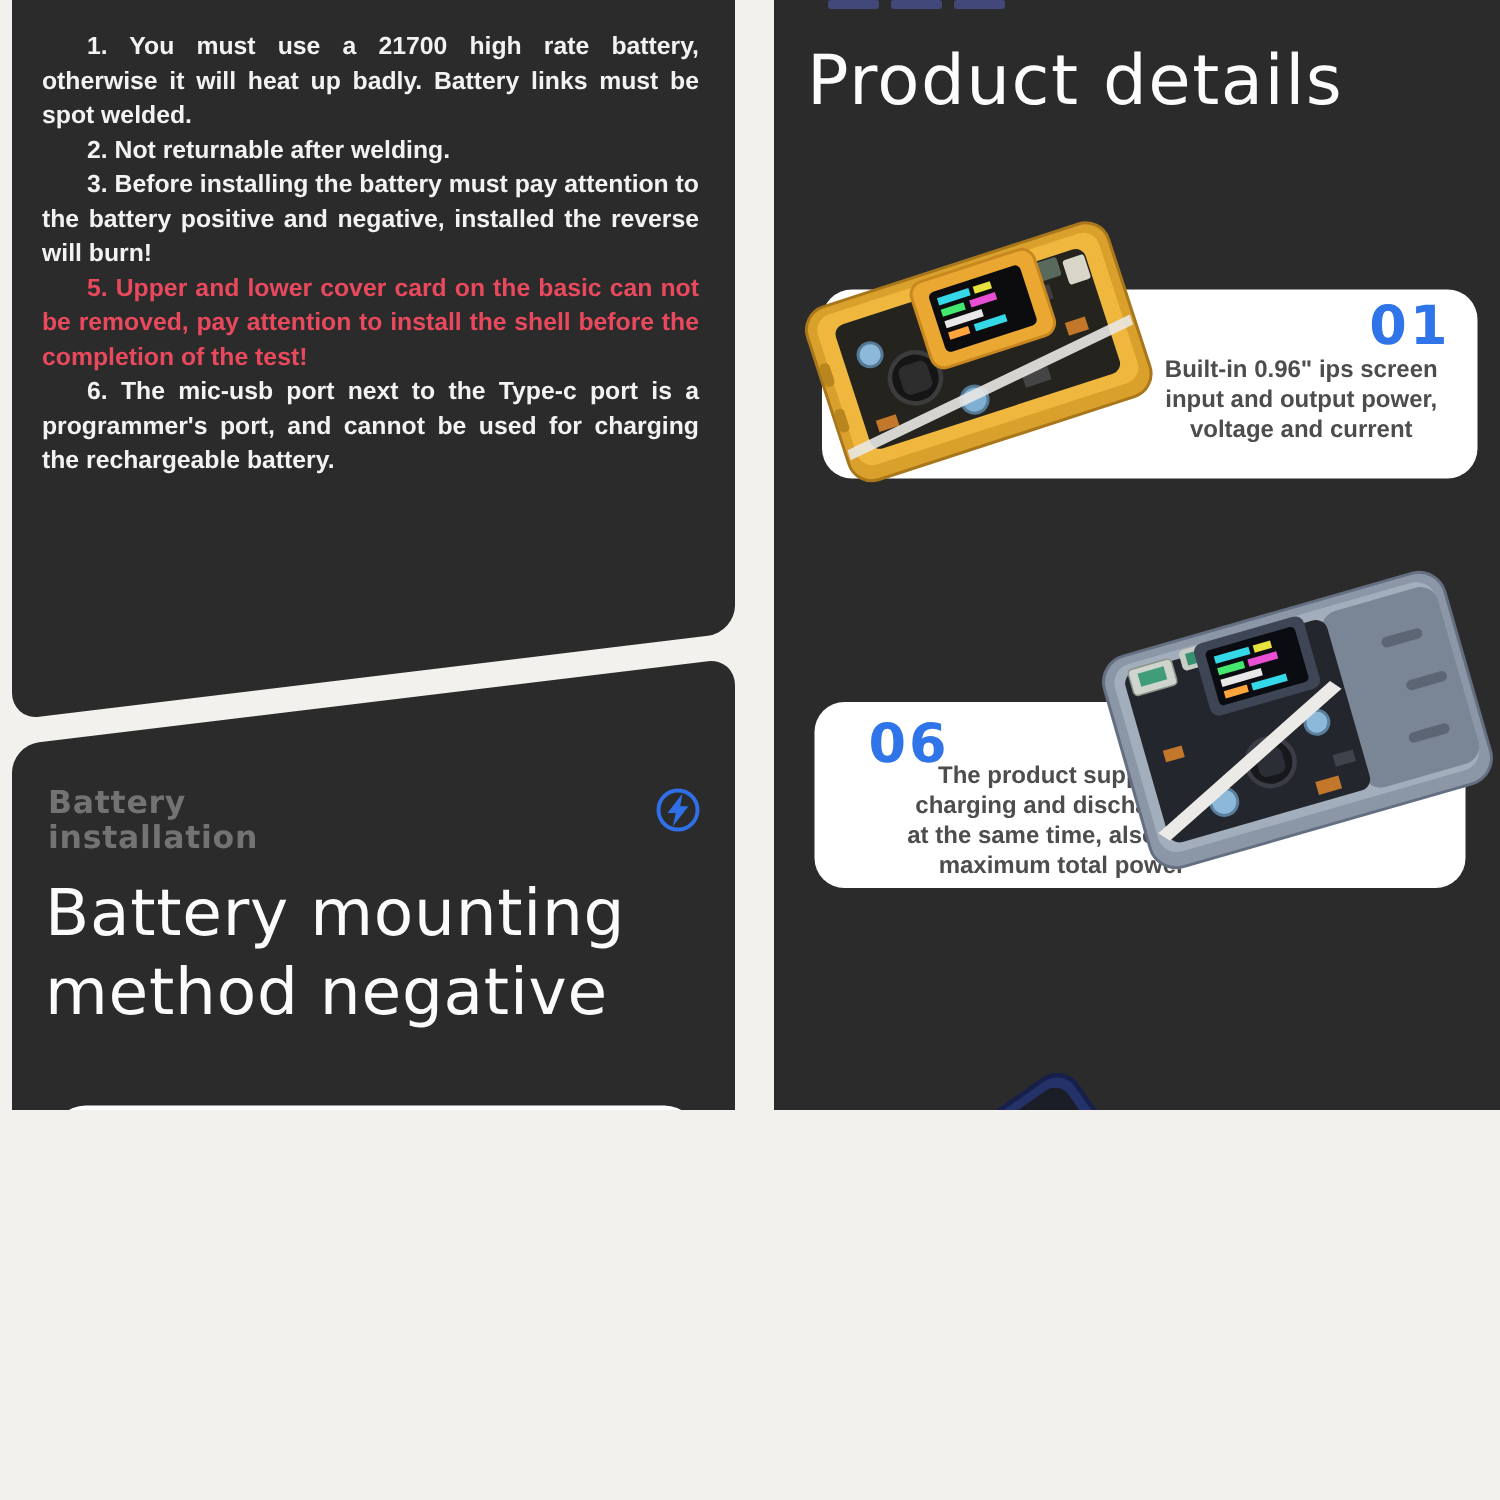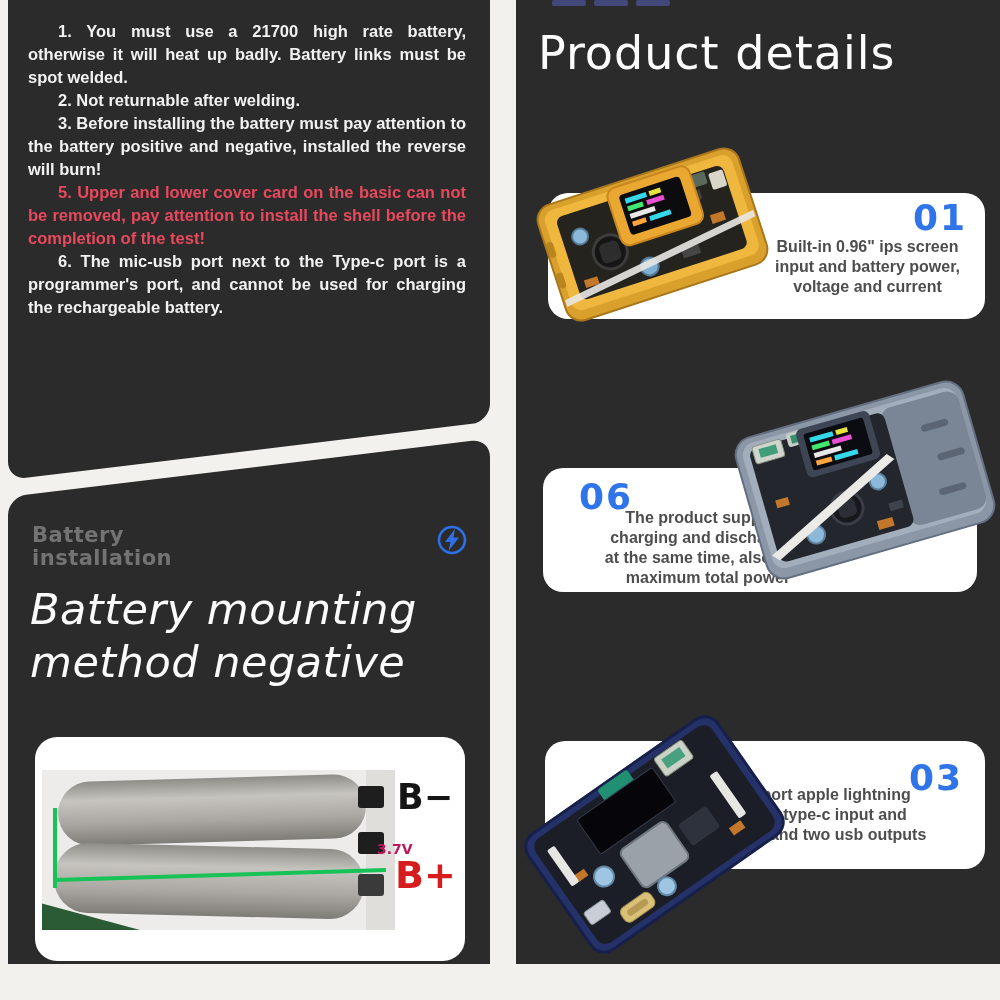--- a/index.html
+++ b/index.html
@@ -1,16 +1,16 @@
 <!DOCTYPE html>
 <html><head>
 <meta charset="utf-8">
 <style>
   html,body{margin:0;padding:0;background:#f2f1ee;}
-  .page{position:relative;width:1000px;height:964px;overflow:hidden;
+  .page{position:relative;width:1000px;height:740px;overflow:hidden;
         background:#f2f1ee;font-family:"Liberation Sans",sans-serif;}
 
   
   .slab{position:absolute;background:#2c2b2b;border-radius:18px;
         transform-origin:0 0;transform:skewY(-6.9deg);}
   .slab-top{left:8px;top:-70px;width:482px;height:550px;}
   .slab-bottom{left:8px;top:497px;width:482px;height:600px;}
   .panel-right{position:absolute;left:516px;top:0;width:484px;height:1000px;
                background:#2c2b2b;}
 
@@ -18,21 +18,21 @@
   .warnings{position:absolute;left:28px;top:20px;width:438px;}
   .warnings p{margin:0;font-weight:700;font-size:16.5px;line-height:23px;
               color:#f2f2f2;text-align:justify;text-indent:30px;}
   .warnings p.red{color:#e8495c;}
 
   
   .tag{position:absolute;left:32px;top:524px;font-family:"DejaVu Sans",sans-serif;
        font-weight:700;font-size:21px;line-height:23px;color:#737373;letter-spacing:.5px;}
   .bolt{position:absolute;left:436px;top:524px;width:32px;height:32px;}
   .big-title{position:absolute;left:30px;top:583px;font-family:"DejaVu Sans",sans-serif;
-             font-size:43px;line-height:53px;color:#fbfbfb;letter-spacing:.5px;font-style:italic;}
+             font-size:43px;line-height:53px;color:#fbfbfb;letter-spacing:.5px;}
 
   .photo-card{position:absolute;left:35px;top:737px;width:430px;height:224px;
               background:#ffffff;border-radius:22px;}
   .photo{position:absolute;left:7px;top:33px;width:353px;height:160px;
          background:#edecea;overflow:hidden;}
   .battery{position:absolute;border-radius:34px;
            background:linear-gradient(180deg,#8f8d88 0%,#c6c4bf 30%,#aba8a3 65%,#7e7c77 100%);}
   .bat1{left:16px;top:8px;width:308px;height:64px;transform:rotate(-1.6deg);}
   .bat2{left:12px;top:76px;width:310px;height:70px;transform:rotate(1.4deg);}
   .pcb-strip{position:absolute;left:324px;top:0;width:29px;height:160px;background:#dfdedb;}
@@ -124,21 +124,21 @@
       <i></i>
       <i></i>
       <i></i>
     </div>
   <div class="pd-title">Product details</div>
 
   <div class="card card1">
     <div class="card-num num1">01</div>
     <div class="card-text text1">
       <div>Built-in 0.96" ips screen</div>
-      <div>input and battery power,</div>
+      <div>input and output power,</div>
       <div>voltage and current</div>
     </div>
   </div>
 
   <div class="card card2">
     <div class="card-num num2">06</div>
     <div class="card-text text2">
       <div>The product supports</div>
       <div>charging and discharging</div>
       <div>at the same time, also 5v3a</div>

